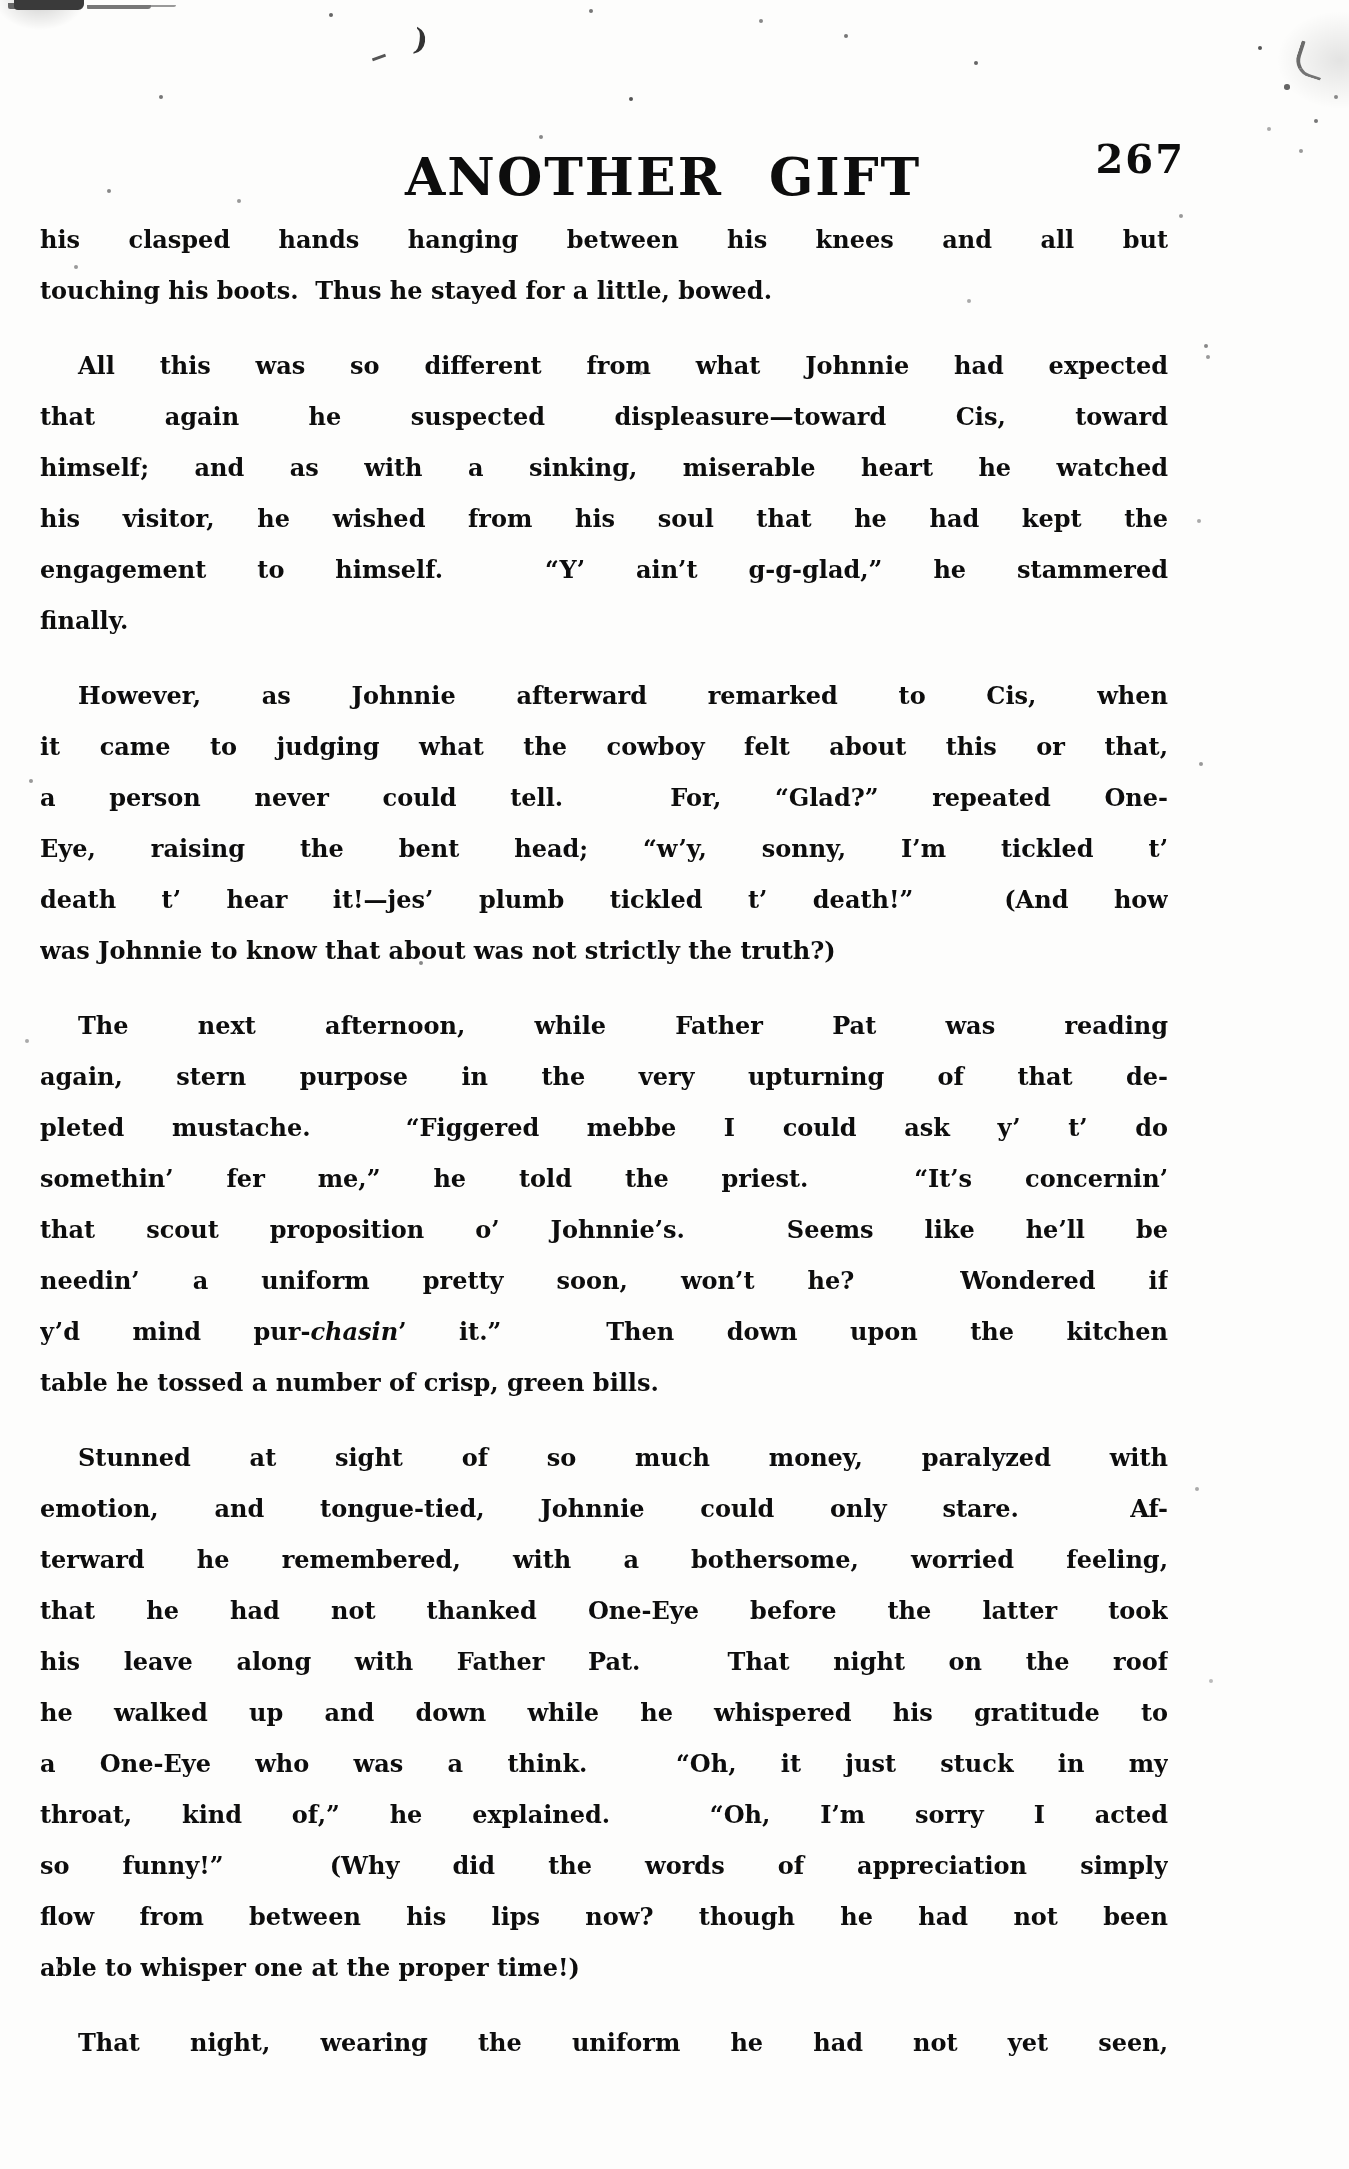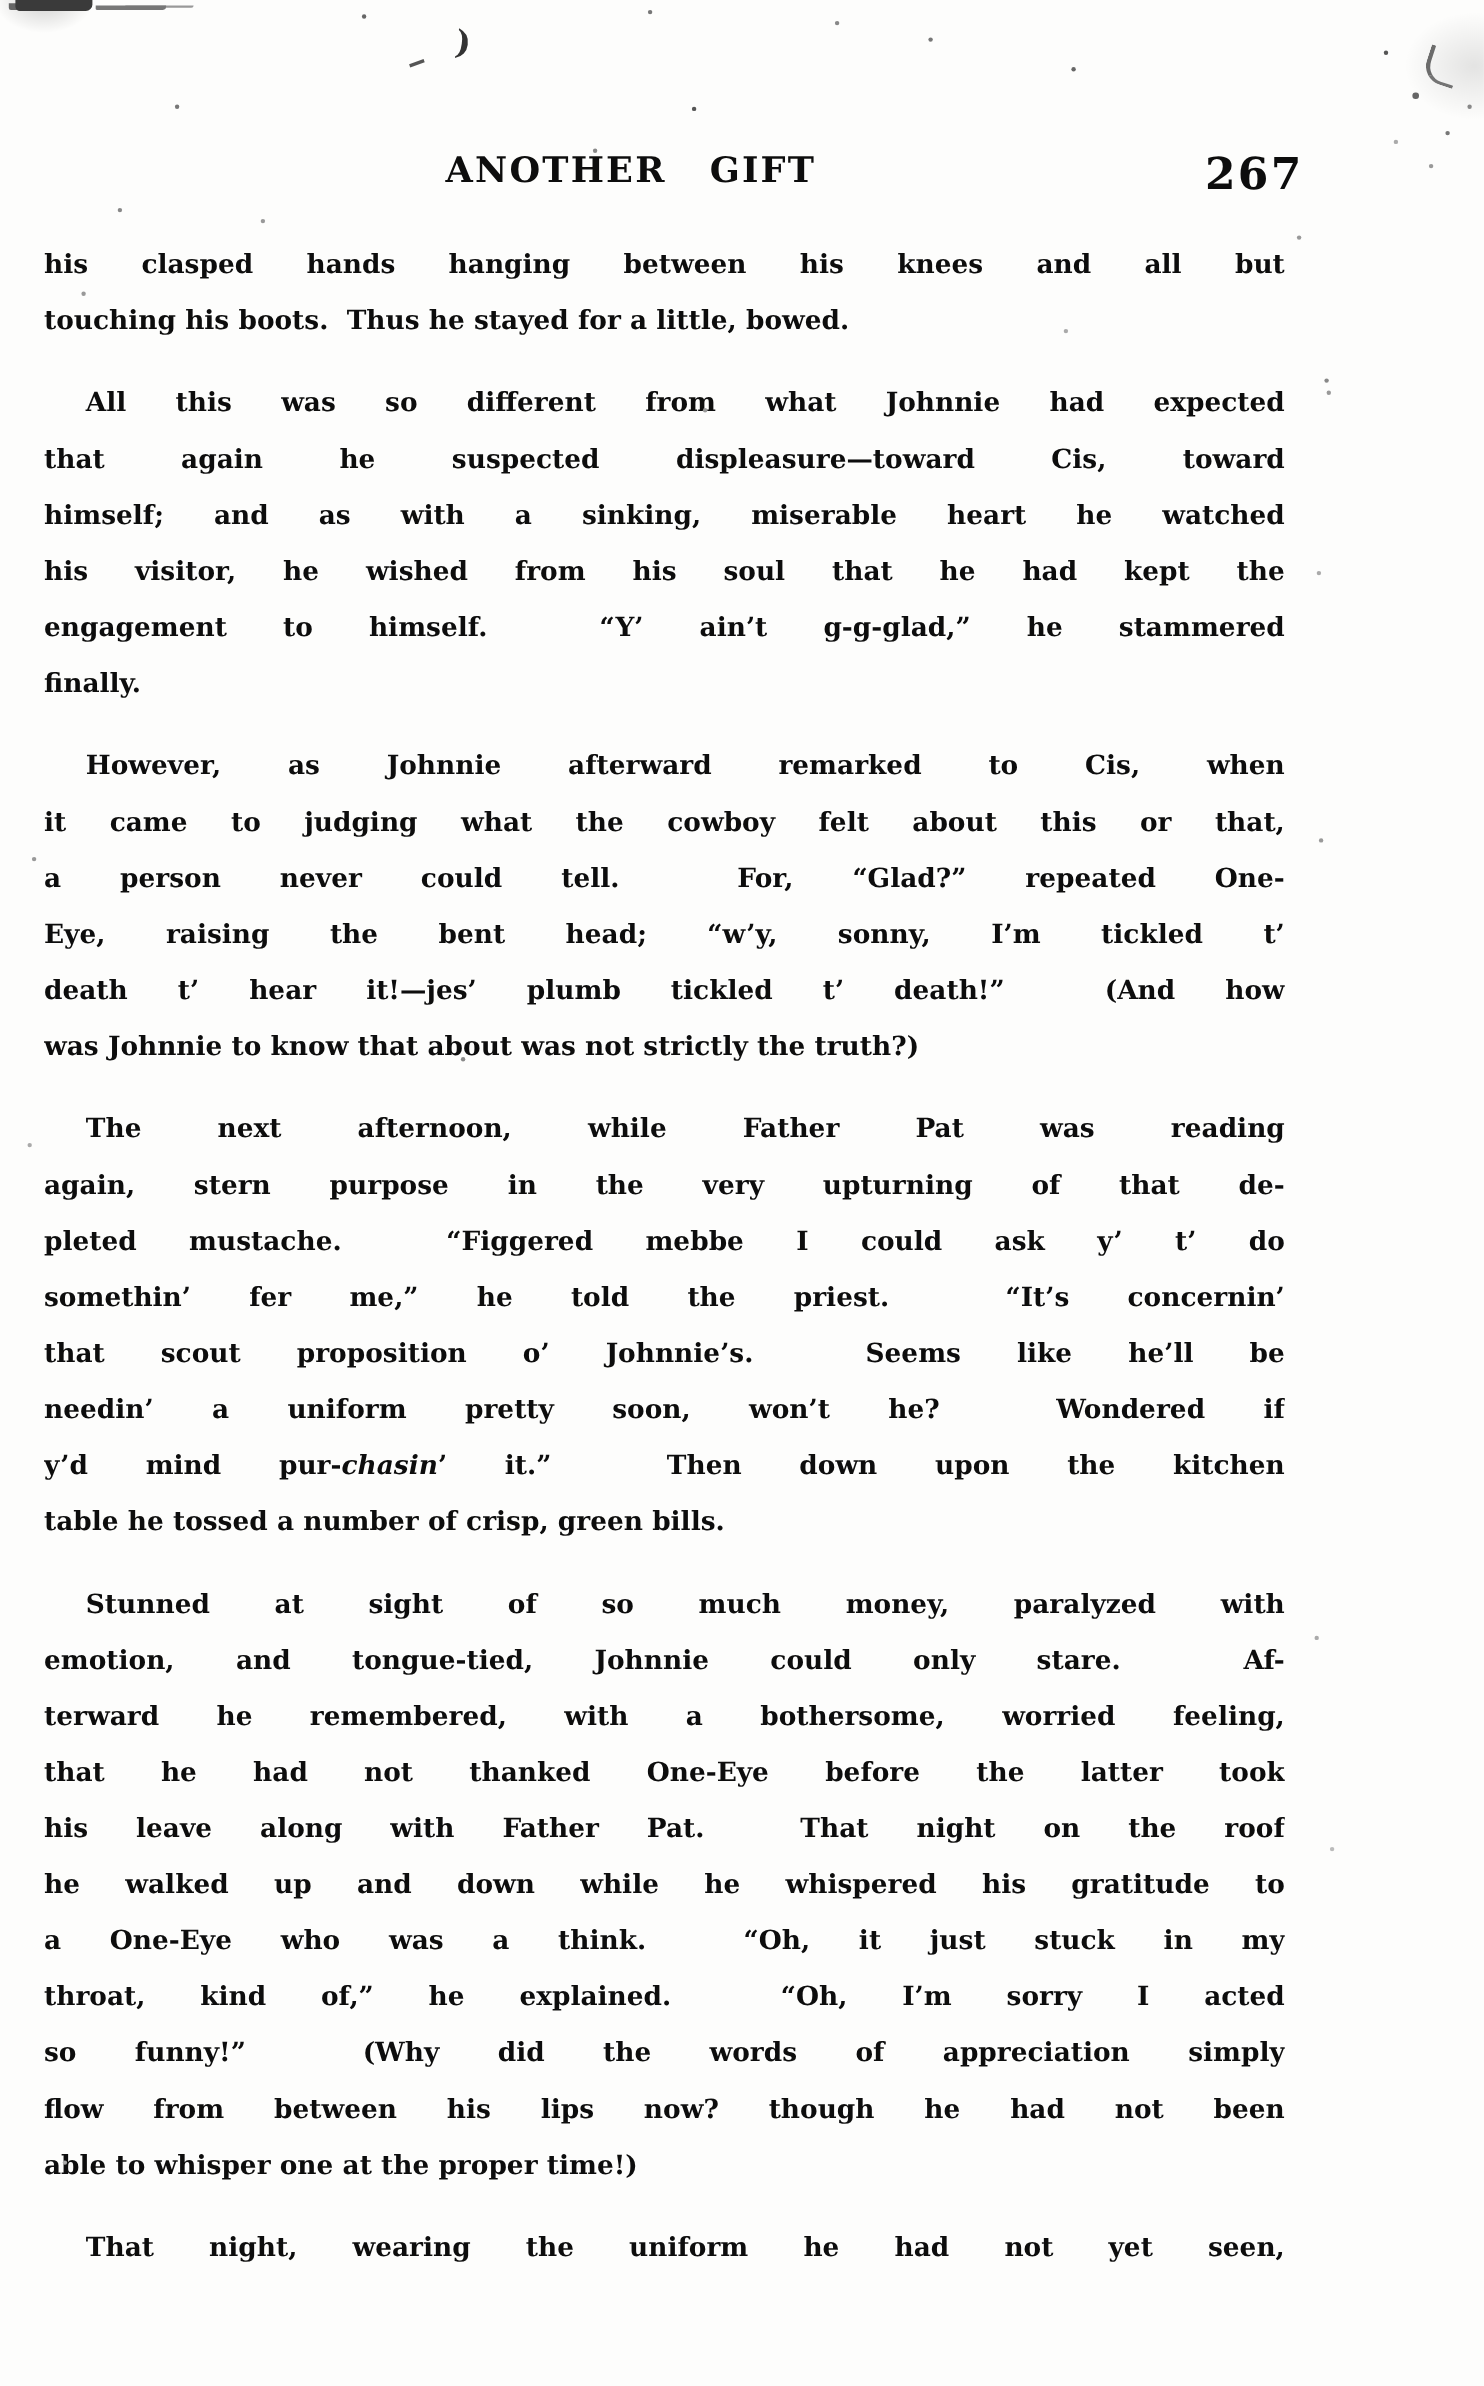--- a/index.html
+++ b/index.html
@@ -14,22 +14,22 @@
     background:
       radial-gradient(90px 70px at 1340px 60px, rgba(0,0,0,0.10), rgba(0,0,0,0) 70%),
       radial-gradient(60px 40px at 40px 0px, rgba(0,0,0,0.18), rgba(0,0,0,0) 75%),
       #fdfdfc;
     color:#0d0d0d;
   }
   .header{
     position:absolute;left:57px;top:135px;width:1128px;height:52px;
   }
   .title{
-    position:absolute;left:348px;top:0;
-    font-size:32px;font-weight:bold;
+    position:absolute;left:348px;top:11px;
+    font-size:52px;font-weight:bold;
     letter-spacing:2px;word-spacing:26px;
     white-space:nowrap;
   }
   .pagenum{
     position:absolute;right:0;top:0;
     font-size:40px;font-weight:bold;letter-spacing:2px;
   }
   .text-block{
     position:absolute;left:40px;top:214px;width:1128px;
     font-size:24px;line-height:51px;font-weight:bold;

